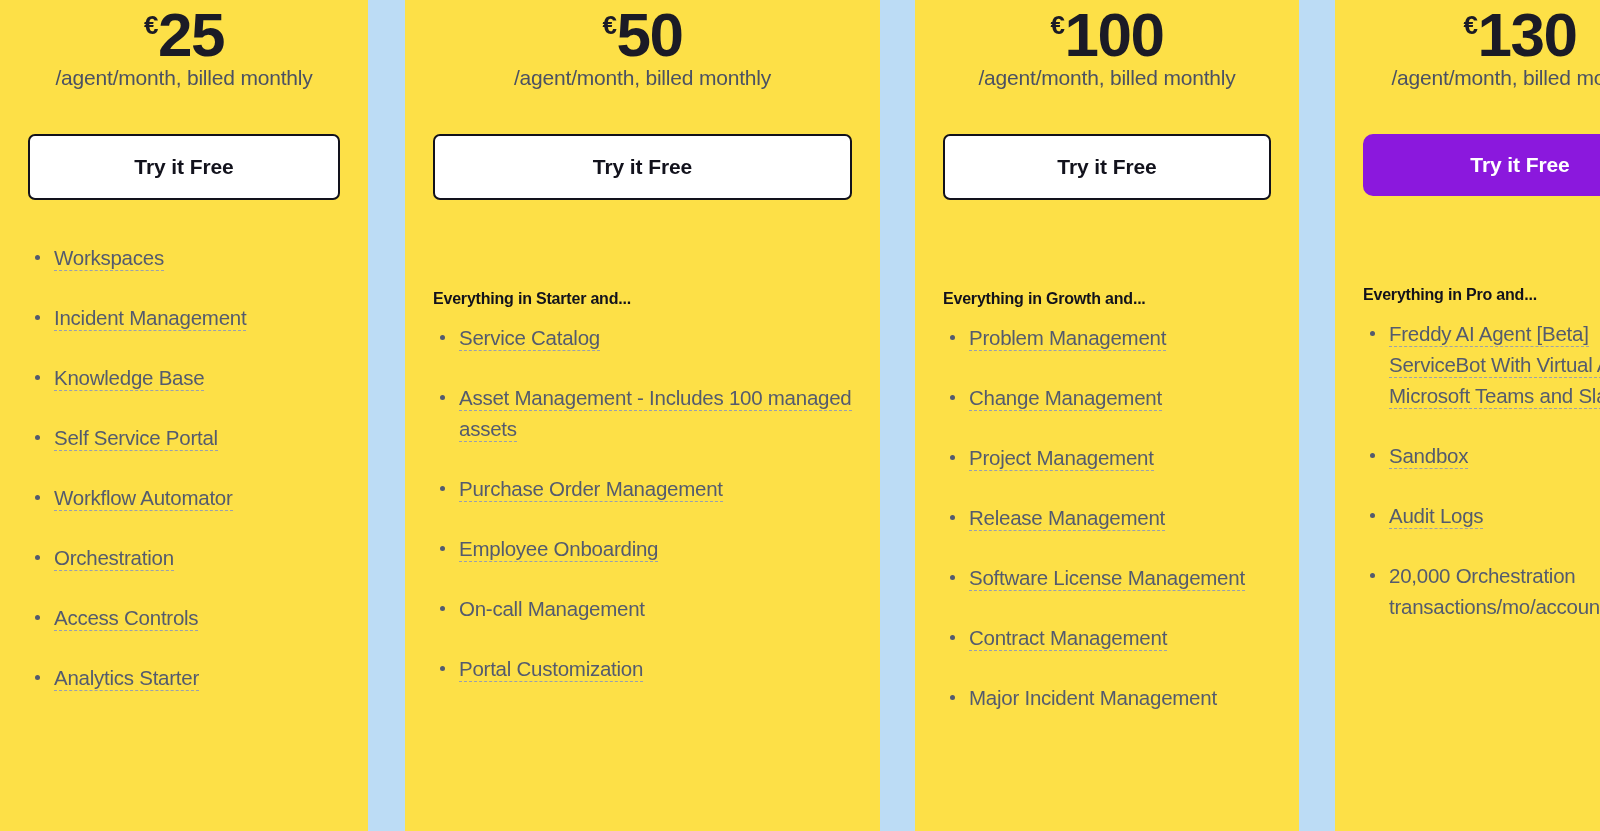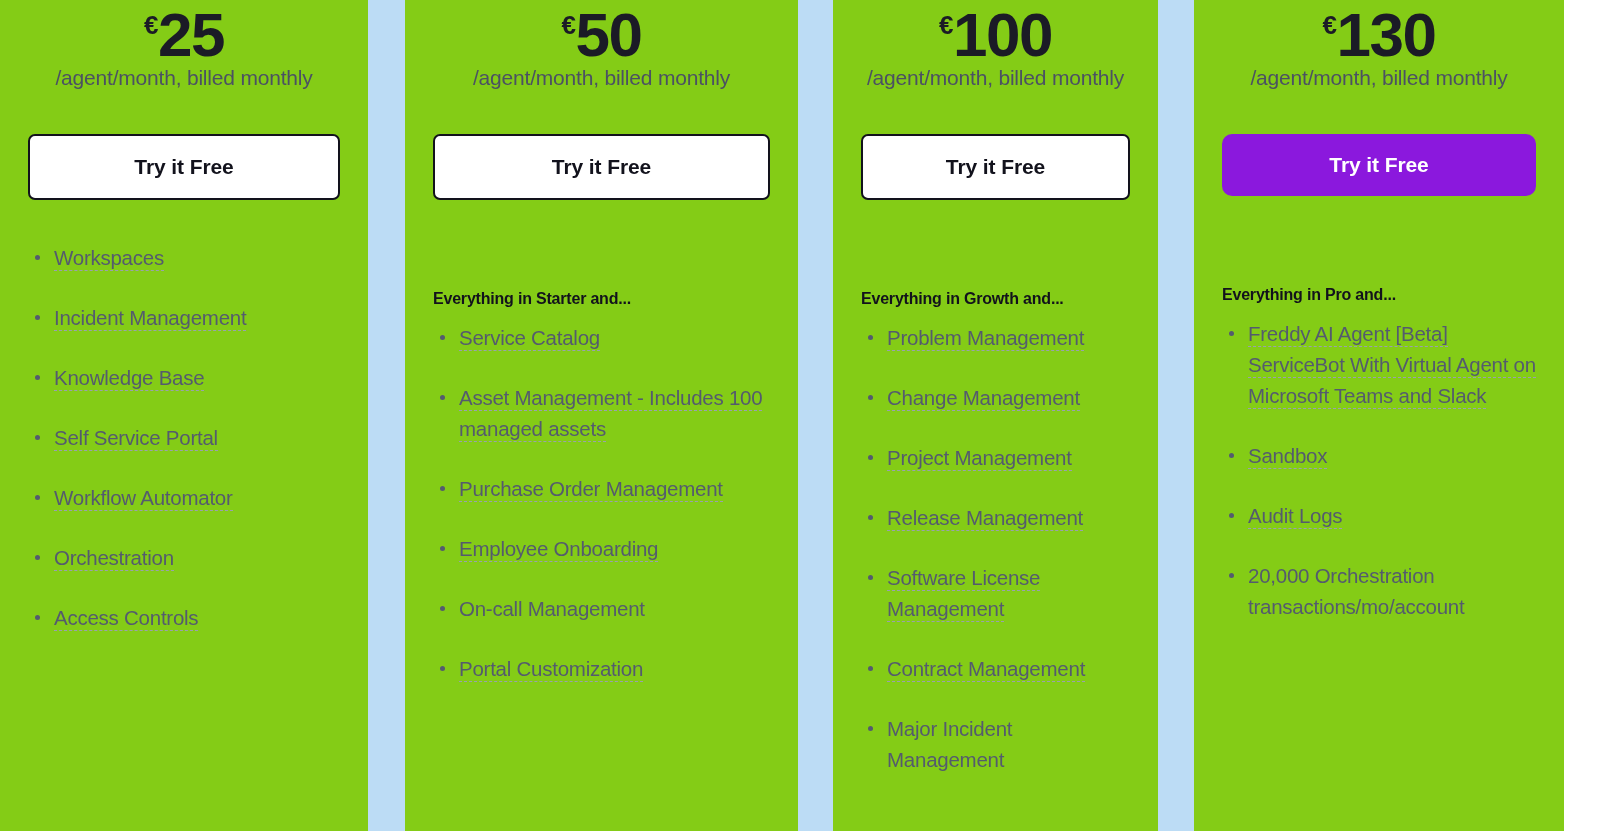--- a/index.html
+++ b/index.html
@@ -12,28 +12,28 @@
   }
   .pricing-grid {
     display: flex;
     width: 1600px;
     height: 831px;
     align-items: stretch;
     background: #ffffff;
   }
   .plan-column {
     position: relative;
-    background: #84cc16;
+    background: #fde047;
     height: 831px;
     overflow: hidden;
     flex: 0 0 auto;
   }
   .col-w1 { width: 368px; }
-  .col-w2 { width: 393px; }
-  .col-w3 { width: 325px; }
+  .col-w2 { width: 475px; }
+  .col-w3 { width: 384px; }
   .col-w4 { width: 370px; }
   .divider-strip {
     flex: 0 0 auto;
     height: 831px;
     background: #bcdcf5;
   }
   .strip-1 { width: 37px; }
   .strip-2 { width: 35px; }
   .strip-3 { width: 36px; }
 
@@ -150,20 +150,21 @@
         <button class="cta-button">Try it Free</button>
       </div>
       <ul class="feature-list">
           <li class="feature-item"><span class="tipped">Workspaces</span></li>
           <li class="feature-item"><span class="tipped">Incident Management</span></li>
           <li class="feature-item"><span class="tipped">Knowledge Base</span></li>
           <li class="feature-item"><span class="tipped">Self Service Portal</span></li>
           <li class="feature-item"><span class="tipped">Workflow Automator</span></li>
           <li class="feature-item"><span class="tipped">Orchestration</span></li>
           <li class="feature-item"><span class="tipped">Access Controls</span></li>
+          <li class="feature-item"><span class="tipped">Analytics Starter</span></li>
         </ul>
     </div>
   </div>
 
   <div class="divider-strip strip-1"></div>
 
   <div class="plan-column col-w2">
     <div class="plan-inner">
       <div class="price-row">
         <span class="currency">€</span><span class="amount">50</span>

